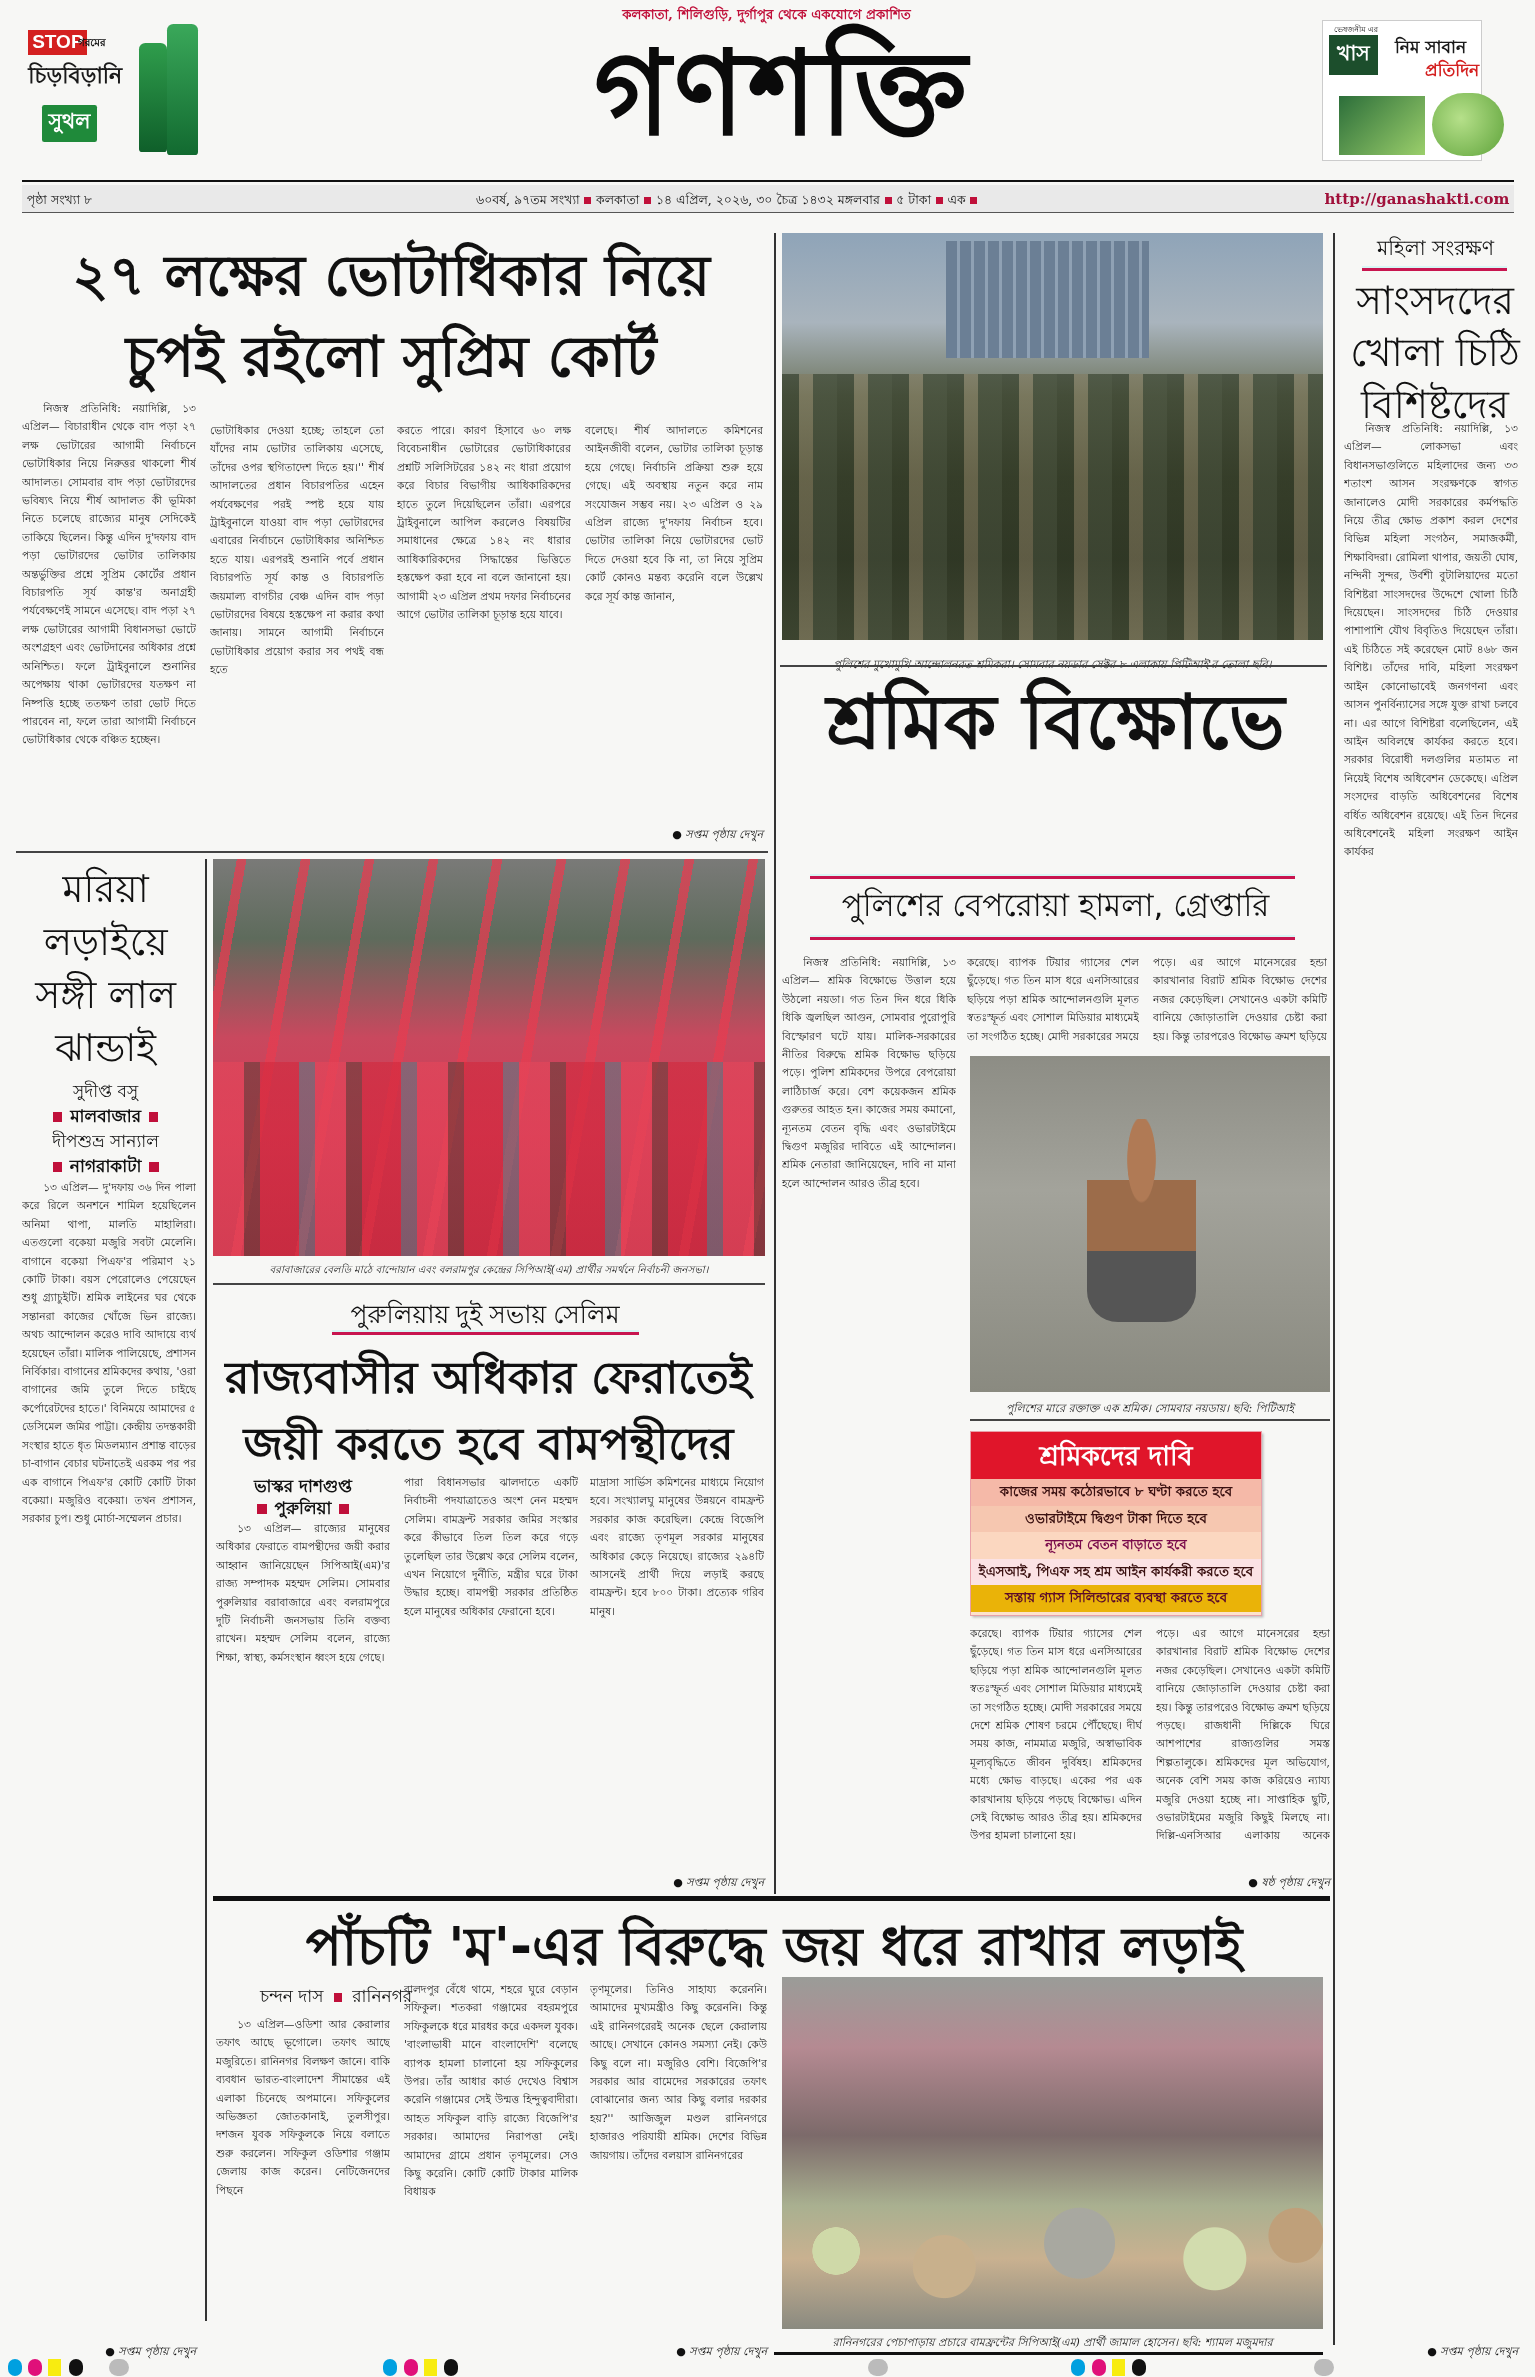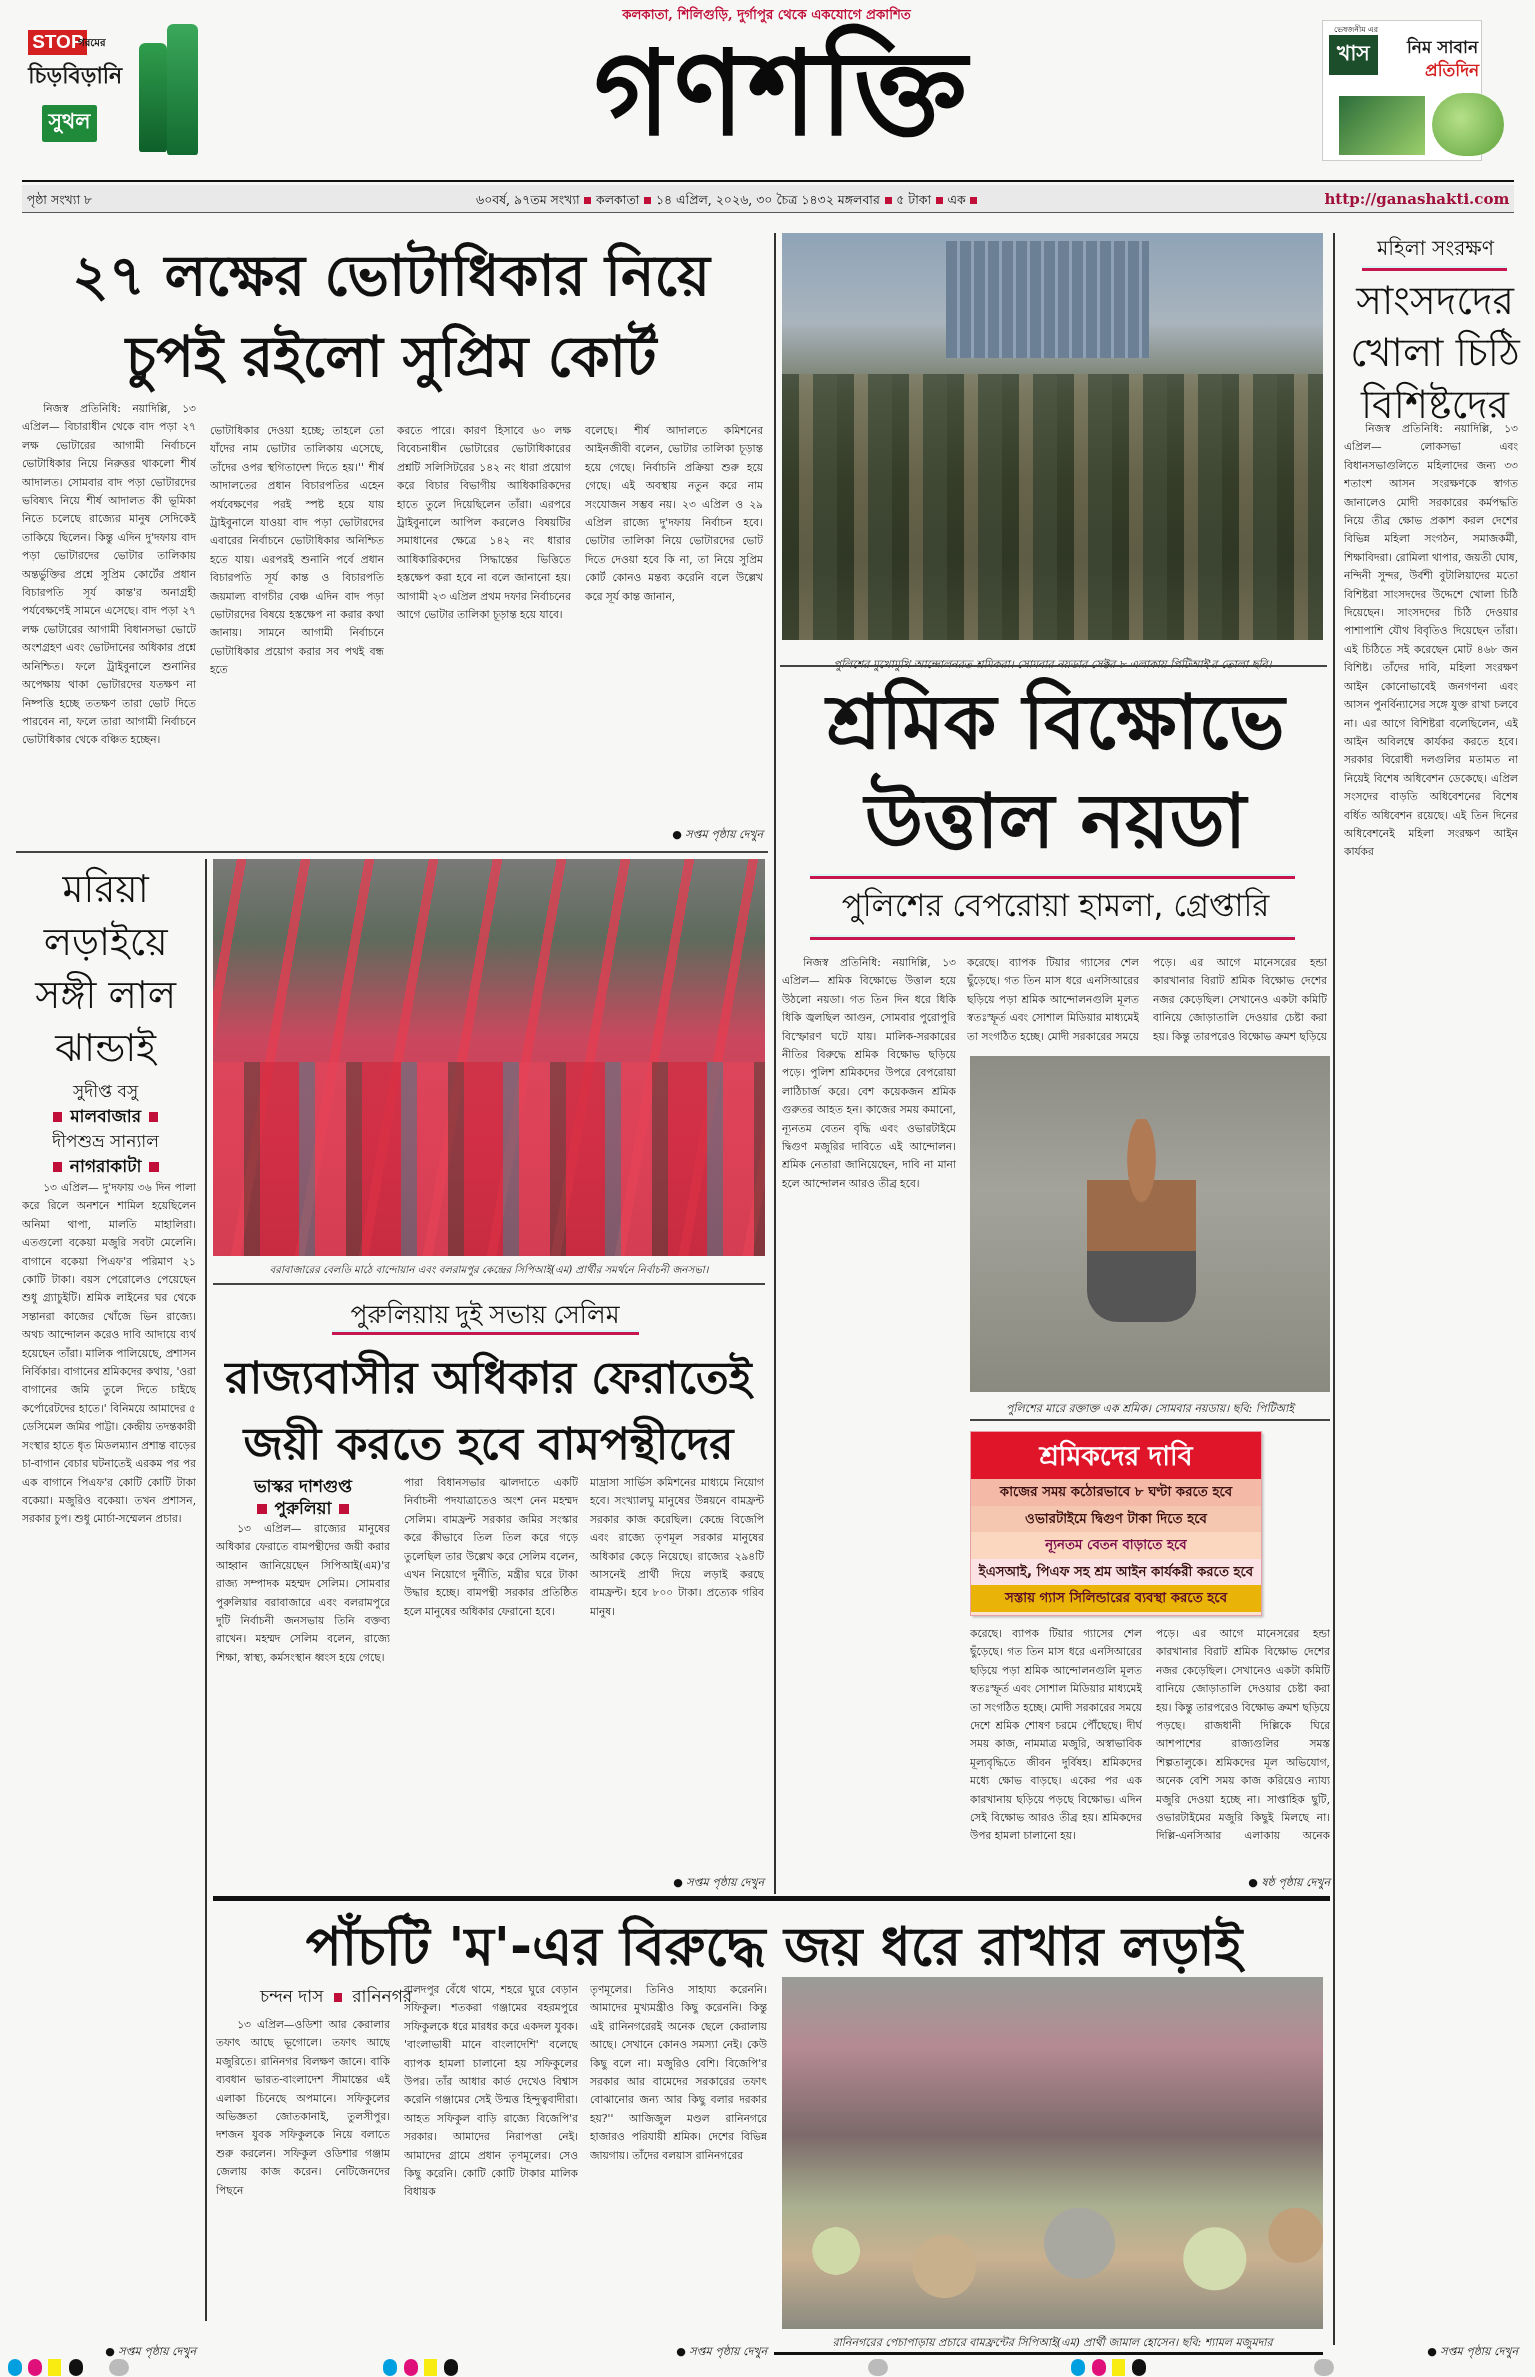--- a/index.html
+++ b/index.html
@@ -13,21 +13,21 @@
   .ad-left { left: 22px; top: 23.5px; width: 188px; height: 133px; }
   .ad-left .stop { position:absolute; left:6.3px; top:6.3px; background:#d42020; color:#fff; font-family:"Liberation Sans",sans-serif; font-weight:bold; font-size:19px; padding:1.6px 3.9px; }
   .ad-left .stop-suffix { position:absolute; left:56px; top:11px; font-size:10.2px; font-weight:bold; }
   .ad-left .itch { position:absolute; left:6.3px; top:34px; font-size:22px; font-weight:bold; color:#1a1a1a; }
   .ad-left .brand { position:absolute; left:20.3px; top:81px; background:#1f8a3a; color:#fff; font-size:20.3px; font-weight:bold; padding:1.6px 6.3px; border-radius:2.3px; }
   .ad-left .bottle { position:absolute; left:117px; top:19px; width:28px; height:109px; background:linear-gradient(#2f9d4c,#0f5f2a); border-radius:6.3px 6.3px 3.1px 3.1px; }
   .ad-left .bottle2 { position:absolute; left:145px; top:0; width:31px; height:131px; background:linear-gradient(#3aa85a,#126a30); border-radius:6.3px 6.3px 3.1px 3.1px; }
   .ad-right { left: 1322px; top: 20.3px; width: 160px; height: 141px; border: 0.8px solid #ccc; background:#fff; }
   .ad-right .khas { position:absolute; left:6.3px; top:14px; background:#1c4e2c; color:#fff; font-size:20.3px; font-weight:bold; padding:3.1px 7.8px; }
   .ad-right .pre { position:absolute; left:11px; top:1.6px; font-size:7.8px; }
-  .ad-right .neem { position:absolute; left:84px; top:12.5px; font-size:17px; font-weight:bold; color:#1a1a1a; }
+  .ad-right .neem { position:absolute; left:72px; top:12.5px; font-size:17px; font-weight:bold; color:#1a1a1a; }
   .ad-right .daily { position:absolute; left:102px; top:36px; font-size:17px; font-weight:bold; color:#d42020; }
   .ad-right .soap { position:absolute; left:109px; top:72px; width:72px; height:63px; background:radial-gradient(circle at 40% 40%,#b6e08a,#5ea33a); border-radius:35px; }
   .ad-right .box { position:absolute; left:15.6px; top:75px; width:86px; height:59px; background:linear-gradient(135deg,#2c6e3a,#9bcf6b); }
 
   
   .rule-top { left: 22px; top: 180px; width: 1492px; height: 2.3px; background: #111; }
   .dateline { left: 22px; top: 185px; width: 1492px; height: 28px; background: #e9e9e9; border-bottom: 1.6px solid #555; }
   .page-no { position:absolute; left:4.7px; top:6.3px; font-size:12.5px; }
   .date-info { position:absolute; left:454px; top:6.3px; font-size:12.5px; }
   .date-info .sq { display:inline-block; width:7px; height:7px; background:#c0103a; margin:0 4.7px; }
@@ -145,21 +145,20 @@
 
 <div class="abs photo photo-police">
   <div class="bldg"></div>
   <div class="crowd"></div>
 </div>
 <div class="abs caption" style="left:782px;top:646px;width:541px;margin-top:10px;">পুলিশের মুখোমুখি আন্দোলনরত শ্রমিকরা। সোমবার নয়ডার সেক্টর ৮ এলাকায় পিটিআই'র তোলা ছবি।</div>
 <div class="abs hline" style="left:780px;top:665px;width:547px;"></div>
 
 <div class="abs h1 noida-head">
   <div>শ্রমিক বিক্ষোভে</div>
-  <div>উত্তাল নয়ডা</div>
 </div>
 <div class="abs redline" style="left:810px;top:874px;width:485px;"></div>
 <div class="abs noida-kicker">পুলিশের বেপরোয়া হামলা, গ্রেপ্তারি</div>
 <div class="abs redline" style="left:810px;top:935px;width:485px;"></div>
 
 <div class="abs col" style="left:782px;top:953px;width:174px;height:892px;">
     <p class="first">নিজস্ব প্রতিনিধি: নয়াদিল্লি, ১৩ এপ্রিল— শ্রমিক বিক্ষোভে উত্তাল হয়ে উঠলো নয়ডা। গত তিন দিন ধরে ধিকি ধিকি জ্বলছিল আগুন, সোমবার পুরোপুরি বিস্ফোরণ ঘটে যায়। মালিক-সরকারের নীতির বিরুদ্ধে শ্রমিক বিক্ষোভ ছড়িয়ে পড়ে। পুলিশ শ্রমিকদের উপরে বেপরোয়া লাঠিচার্জ করে। বেশ কয়েকজন শ্রমিক গুরুতর আহত হন। কাজের সময় কমানো, ন্যূনতম বেতন বৃদ্ধি এবং ওভারটাইমে দ্বিগুণ মজুরির দাবিতে এই আন্দোলন। শ্রমিক নেতারা জানিয়েছেন, দাবি না মানা হলে আন্দোলন আরও তীব্র হবে।</p>
   </div>
 <div class="abs col" style="left:967px;top:953px;width:172px;height:94px;">
     <p>করেছে। ব্যাপক টিয়ার গ্যাসের শেল ছুঁড়েছে। গত তিন মাস ধরে এনসিআরের ছড়িয়ে পড়া শ্রমিক আন্দোলনগুলি মূলত স্বতঃস্ফূর্ত এবং সোশাল মিডিয়ার মাধ্যমেই তা সংগঠিত হচ্ছে। মোদী সরকারের সময়ে দেশে শ্রমিক শোষণ চরমে পৌঁছেছে। দীর্ঘ সময় কাজ, নামমাত্র মজুরি, অস্বাভাবিক মূল্যবৃদ্ধিতে জীবন দুর্বিষহ। শ্রমিকদের মধ্যে ক্ষোভ বাড়ছে। একের পর এক কারখানায় ছড়িয়ে পড়ছে বিক্ষোভ। এদিন সেই বিক্ষোভ আরও তীব্র হয়। শ্রমিকদের উপর হামলা চালানো হয়।</p>

